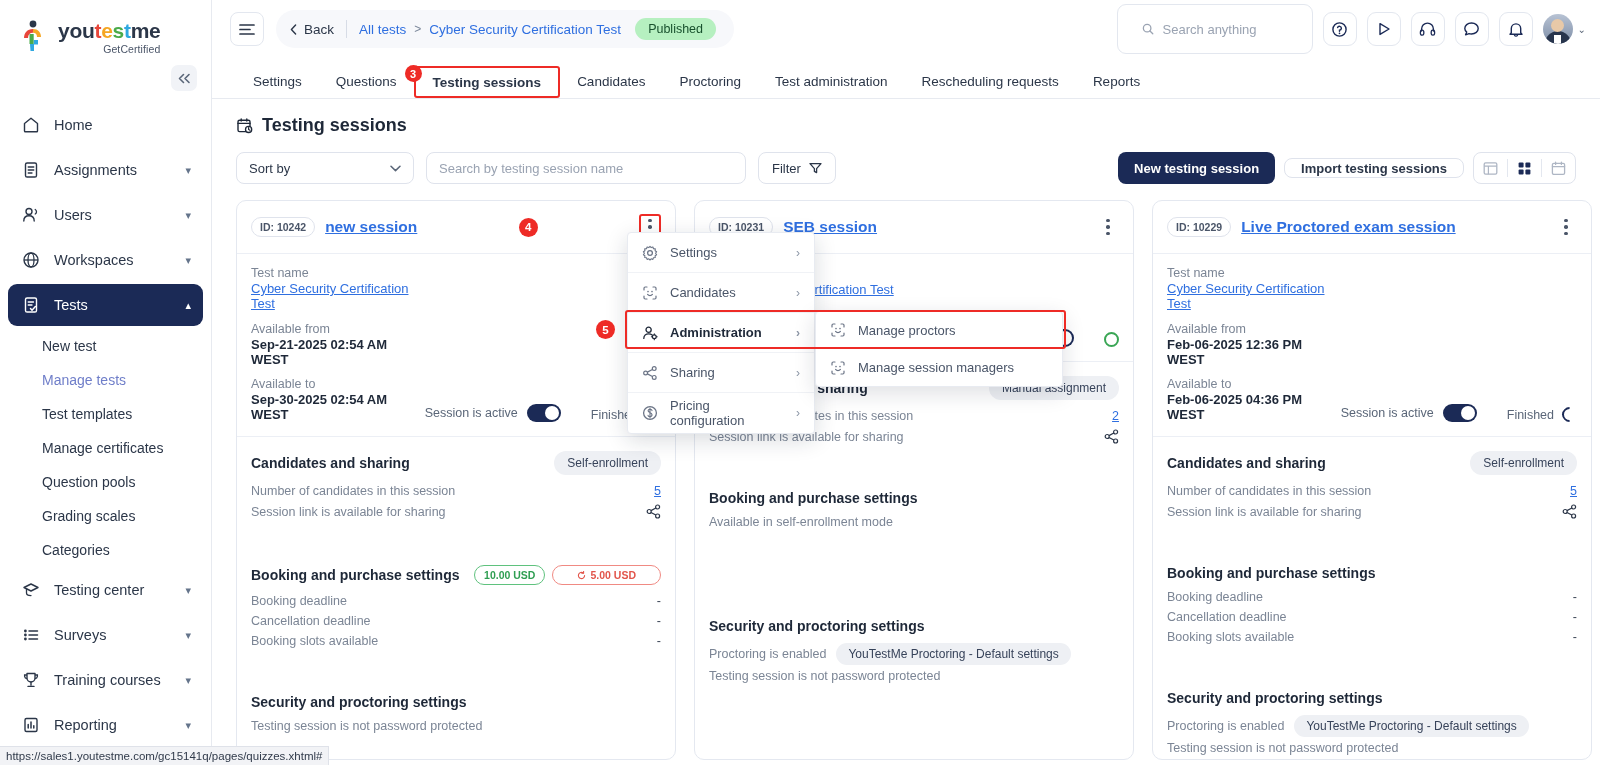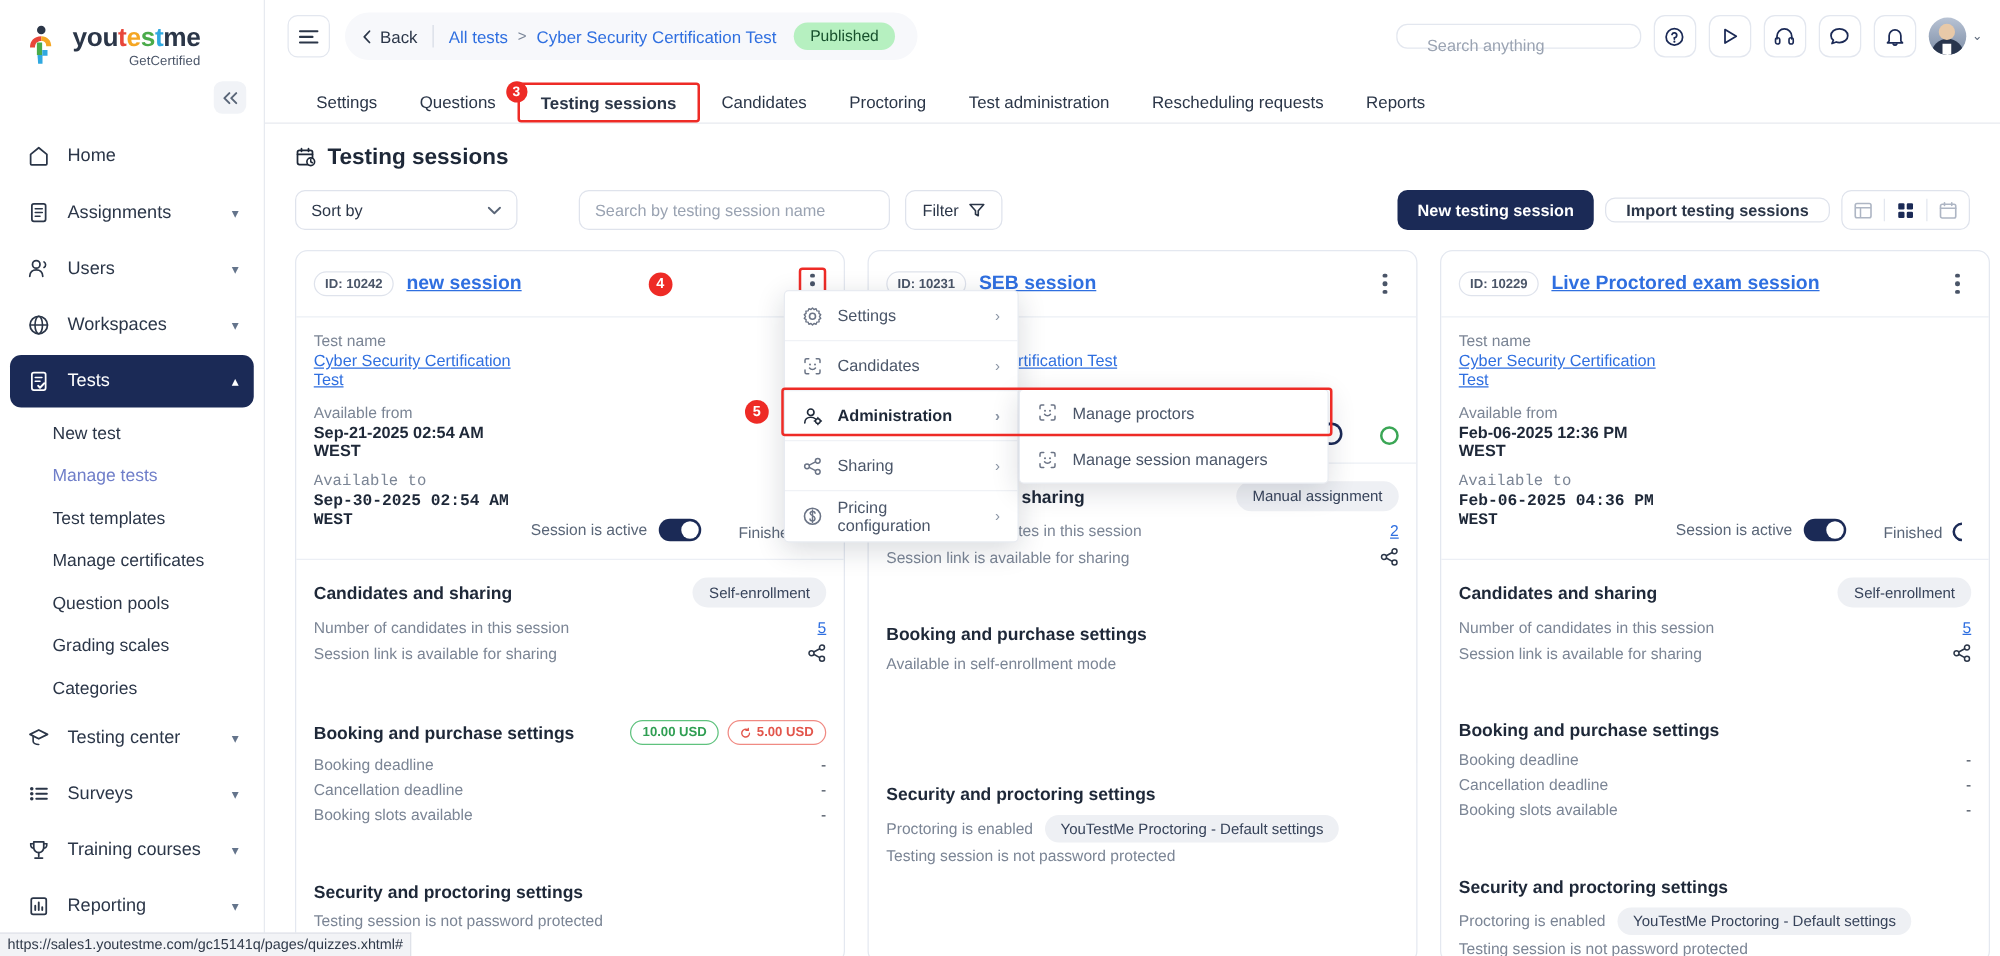--- a/index.html
+++ b/index.html
@@ -68,22 +68,22 @@
   .crumb-back { display:flex; align-items:center; gap:7px; color:#2b3648; font-size:13.5px; cursor:pointer; }
   .crumb-div { width:1px; height:18px; background:#d7dce6; margin: 0 4px; }
   .crumb-link { color:#2f6fe0; font-size:13.5px; cursor:pointer; }
   .crumb-sep { color:#7a8699; font-size: 12px; }
   .badge-published {
     background:#b6f0c0; color:#17502c; font-size:12.5px; border-radius:12px;
     padding: 4px 13px; margin-left: 6px;
   }
   .top-right { margin-left:auto; display:flex; align-items:center; gap: 10px; }
   .search-box {
-    width: 196px; height: 20px; border:1px solid #e3e7ef; border-radius: 9px;
-    display:flex; align-items:center; padding: 0 24px; gap: 9px; background:#fff;flex-direction:column;
+    width: 196px; height: 50px; border:1px solid #e3e7ef; border-radius: 9px;
+    display:flex; align-items:center; padding: 0 24px; gap: 9px; background:#fff;
   }
   .search-box input {
     border:none; outline:none; font-size:13px; color:#2b3648; width:100%;
     font-family: "Liberation Sans", sans-serif; background: transparent;
   }
   .search-box input::placeholder { color:#9aa3b2; }
   .icon-btn {
     width: 34px; height: 34px; border:1px solid #e3e7ef; border-radius:9px;
     display:flex; align-items:center; justify-content:center; cursor:pointer; color:#1b2a56; background:#fff;
   }
@@ -118,22 +118,22 @@
   
   .page { flex:1; padding: 16px 24px 0 24px; overflow:hidden; position:relative; }
   .page-title { display:flex; align-items:center; gap: 9px; font-size: 18px; font-weight: 700; color:#1e2838; }
   .toolbar { display:flex; align-items:center; margin-top: 16px; gap: 12px; }
   .sort-select {
     width: 178px; height: 32px; border:1px solid #dfe3ec; border-radius:8px;
     display:flex; align-items:center; justify-content:space-between; padding:0 12px;
     font-size:13px; color:#2b3648; cursor:pointer; background:#fff;
   }
   .search-session {
-    width: 249px; height:32px; border:1px solid #dfe3ec; border-radius:8px;
-    padding: 0 12px; display:flex; align-items:center; background:#fff;margin-left:37px;
+    width: 320px; height:32px; border:1px solid #dfe3ec; border-radius:8px;
+    padding: 0 12px; display:flex; align-items:center; background:#fff;
   }
   .search-session input {
     border:none;outline:none;width:100%;font-size:13px;color:#2b3648;
     font-family:"Liberation Sans",sans-serif; background:transparent;
   }
   .search-session input::placeholder{color:#9aa3b2;}
   .filter-btn {
     height:32px; border:1px solid #dfe3ec; border-radius:8px; padding: 0 13px;
     display:flex; align-items:center; gap:8px; font-size:13px; color:#2b3648; cursor:pointer; background:#fff;
   }
@@ -176,42 +176,42 @@
     display:flex;align-items:center;justify-content:center;font-weight:700;margin-left:auto;
   }
 
   .card-body { padding: 12px 14px 14px 14px; border-bottom:1px solid #eceff5; position:relative; }
   .row-top { display:flex; }
   .lbl-muted { color:#7b8595; font-size:12.5px; }
   .val-strong { color:#1e2838; font-size:13px; font-weight:700; margin-top:1px; }
   .link-blue { color:#2f6fe0; font-size:13px; text-decoration:underline; cursor:pointer; margin-top:1px; display:inline-block;}
   .meta-col { flex:1; }
   .meta-block { margin-bottom: 10px; }
-  .meta-block:last-child { margin-bottom:10px;font-family:Liberation Mono, monospace; }
+  .meta-block:last-child { margin-bottom:0; }
   .status-col { display:flex; align-items:flex-end; gap: 30px; padding-top:2px; }
   .toggle-row { display:flex; align-items:center; gap:9px; }
   .toggle-row .t-lbl { font-size:12.5px; color:#5a6678; }
   .switch {
     width:34px;height:18px;border-radius:9px;background:#1b2a56;position:relative;cursor:pointer;
   }
   .switch .knob { position:absolute; width:14px;height:14px;border-radius:50%;background:#fff;top:2px;right:2px; }
   .finished-row { display:flex; align-items:center; gap:8px; }
   .finished-row .f-lbl { font-size:12.5px; color:#5a6678; }
   .fin-circle { width:15px;height:15px;border-radius:50%;border:2px solid #3aa655; }
   .fin-circle.half { border-color:#1b2a56; border-right-color:transparent; border-bottom-color:transparent; transform:rotate(-45deg);}
 
   .card-sec { padding: 14px 14px 0 14px; }
   .sec-head { display:flex; align-items:center; margin-bottom: 9px; }
   .sec-title { font-size:14px; font-weight:700; color:#1e2838; }
   .pill {
     margin-left:auto; background:#eef0f4; color:#37435a; font-size:12px; border-radius:14px;
     padding: 5px 13px; white-space:nowrap;
   }
   .pill.green { background:#fff; border:1px solid #5fc27e; color:#2f9e52; font-size:10.5px; font-weight:700; padding:3px 9px; border-radius:10px;}
-  .pill.red { background:#fff; border:1px solid #f08a83; color:#e2554b; font-size:10.5px; font-weight:700; padding:3px 9px; border-radius:10px; display:flex; align-items:center; gap:4px;}
+  .pill.red { background:#fff; border:1px solid #f08a83; color:#e2554b; font-size:10.5px; font-weight:700; padding:3px 24px; border-radius:10px; display:flex; align-items:center; gap:4px;}
   .pill-group { margin-left:auto; display:flex; gap:7px; align-items:center; }
   .kv { display:flex; align-items:center; margin-bottom: 6px; }
   .kv .k { font-size:12.5px; color:#7b8595; }
   .kv .v { margin-left:auto; font-size:12.5px; color:#3c4656; }
   .kv .v.link { color:#2f6fe0; text-decoration:underline; cursor:pointer; }
   .plain-line { font-size:12.5px; color:#7b8595; margin-bottom: 4px; }
   .tag-inline {
     background:#eef0f4; color:#37435a; font-size:12px; border-radius:13px; padding:4px 12px; margin-left:10px;
   }
   .sec-spacer { height: 26px; }

